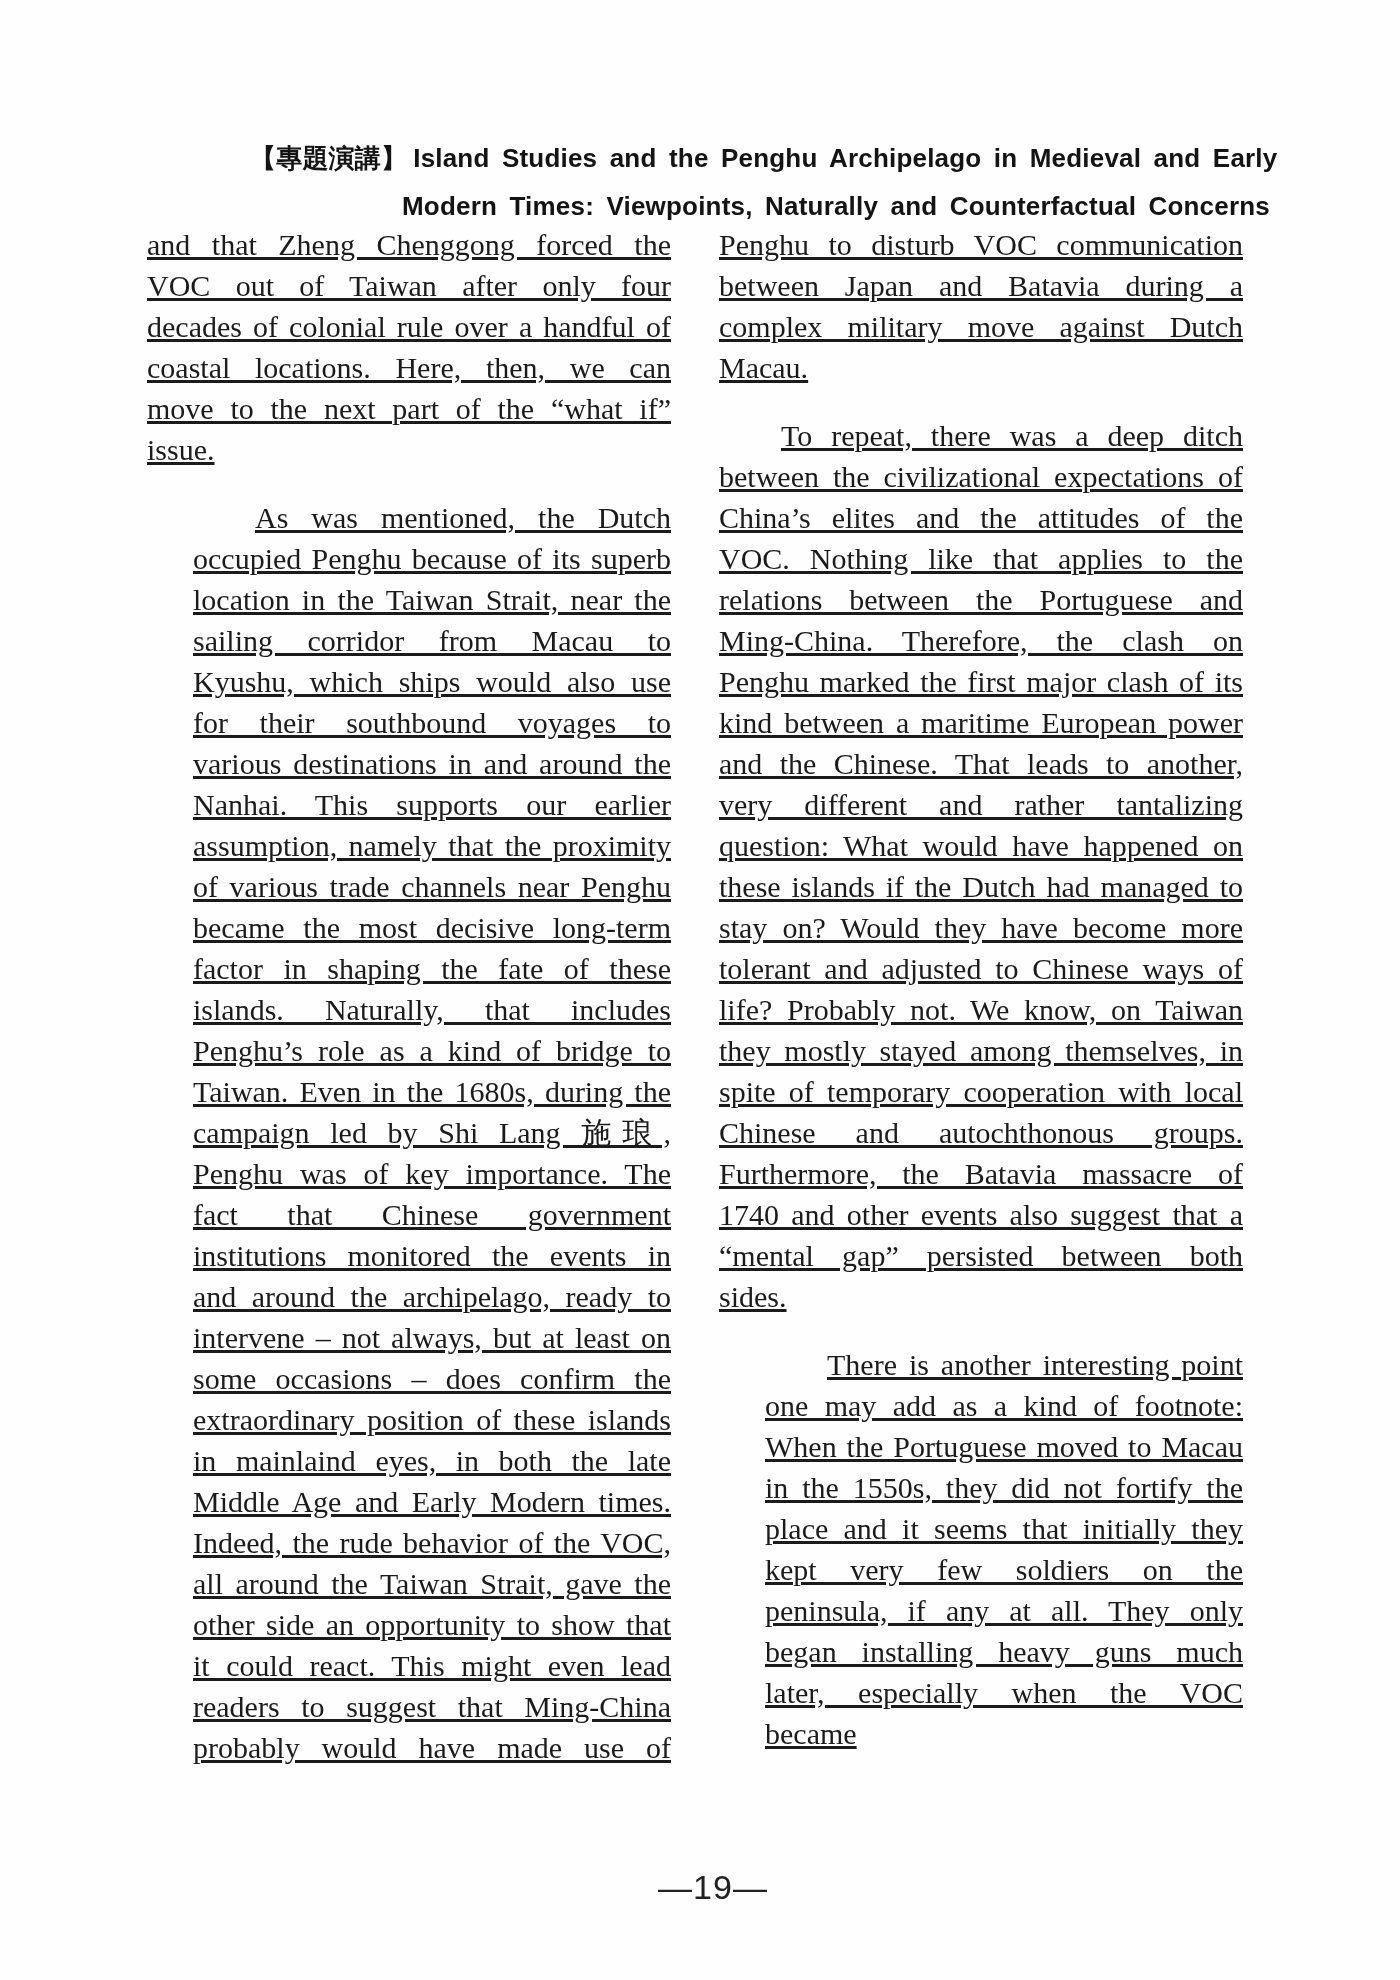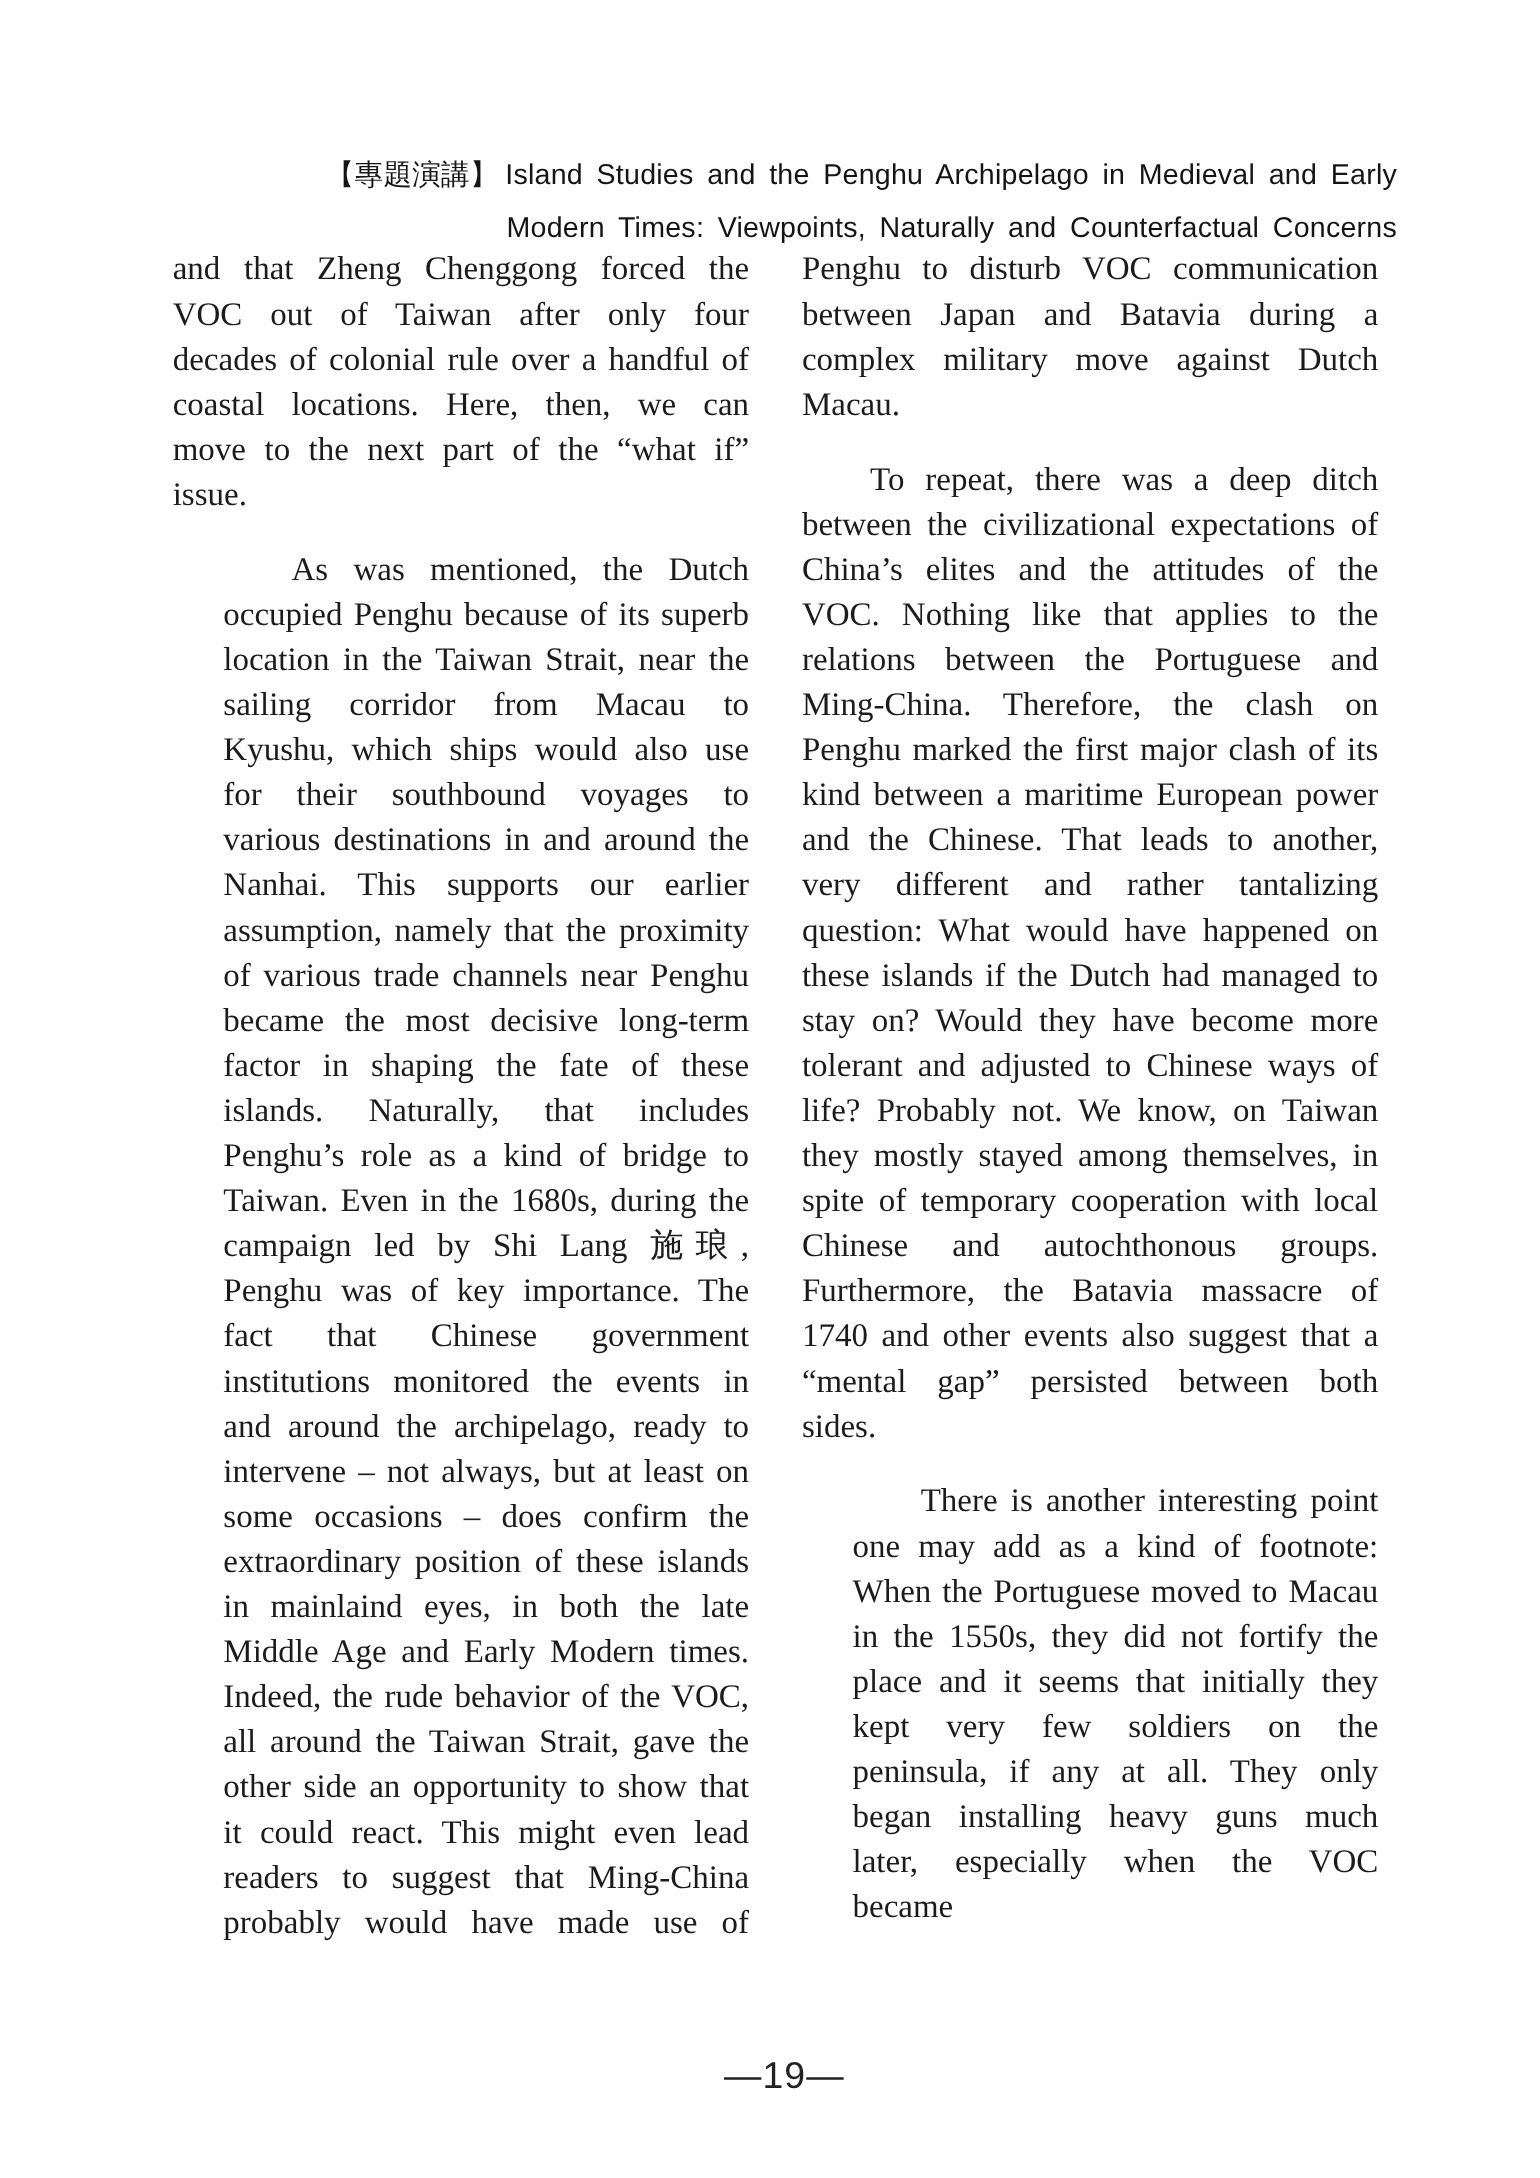--- a/index.html
+++ b/index.html
@@ -19,32 +19,34 @@
     top: 134px;
     left: 250px;
     width: 1020px;
     text-align: right;
     font-family: "Liberation Sans", sans-serif;
     font-size: 26px;
     line-height: 48px;
     color: #141414;
     word-spacing: 5px;
     letter-spacing: 0.2px;
+    font-weight: bold;
   }
   .running-head .h-line { white-space: nowrap; }
   .running-head .tag { margin-right: 6px; }
 
   
   .columns {
     position: absolute;
     top: 224px;
-    left: 157px;
+    left: 147px;
     width: 1096px;
     display: flex;
     gap: 48px;
+    text-decoration: underline;
   }
   .col { width: 525px; }
 
   .para {
     margin: 0;
     font-size: 30px;
     line-height: 41px;
     text-align: justify;
     word-spacing: 2px;
     color: #1b1b1b;

